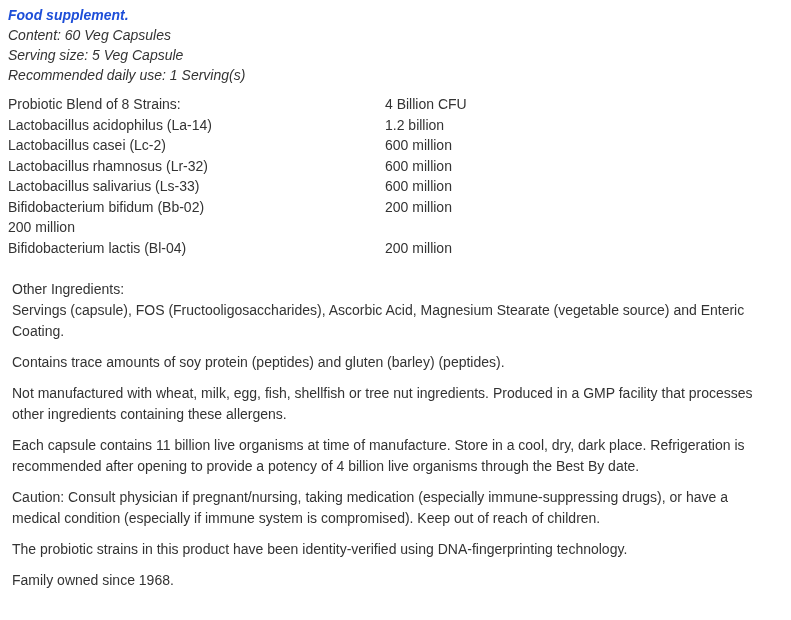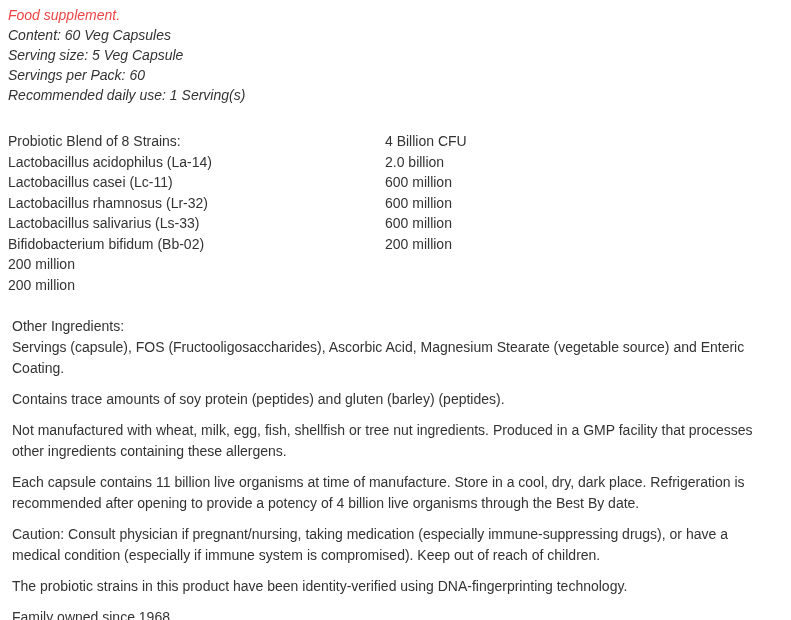--- a/index.html
+++ b/index.html
@@ -19,26 +19,26 @@
   .page {
     padding: 5px 8px 0 8px;
     width: 775px;
   }
   
   .hdr {
     font-style: italic;
     line-height: 20px;
   }
   .hdr .title {
-    font-weight: normal;
-    color: #ef4444;
+    font-weight: bold;
+    color: #1d4ed8;
   }
   
   .facts {
-    margin-top: 26px;
+    margin-top: 9px;
     margin-bottom: 21px;
   }
   .facts .row {
     display: grid;
     grid-template-columns: 377px 1fr;
     line-height: 20.5px;
   }
   .facts .lbl { white-space: nowrap; }
   .facts .amt { white-space: nowrap; }
   
@@ -50,53 +50,53 @@
 </style>
 </head>
 <body>
 
 <div class="page">
 
   <div class="hdr">
     <div class="title">Food supplement.</div>
     <div>Content: 60 Veg Capsules</div>
     <div>Serving size: 5 Veg Capsule</div>
-    <div>Servings per Pack: 60</div>
     <div>Recommended daily use: 1 Serving(s)</div>
   </div>
 
   <div class="facts">
     <div class="row">
       <span class="lbl">Probiotic Blend of 8 Strains:</span>
       <span class="amt">4 Billion CFU</span>
     </div>
     <div class="row">
       <span class="lbl">Lactobacillus acidophilus (La-14)</span>
-      <span class="amt">2.0 billion</span>
+      <span class="amt">1.2 billion</span>
     </div>
     <div class="row">
-      <span class="lbl">Lactobacillus casei (Lc-11)</span>
+      <span class="lbl">Lactobacillus casei (Lc-2)</span>
       <span class="amt">600 million</span>
     </div>
     <div class="row">
       <span class="lbl">Lactobacillus rhamnosus (Lr-32)</span>
       <span class="amt">600 million</span>
     </div>
     <div class="row">
       <span class="lbl">Lactobacillus salivarius (Ls-33)</span>
       <span class="amt">600 million</span>
     </div>
     <div class="row">
       <span class="lbl">Bifidobacterium bifidum (Bb-02)</span>
       <span class="amt">200 million</span>
     </div>
     <div class="row">
       <span class="amt">200 million</span>
     </div>
     <div class="row">
+      <span class="lbl">Bifidobacterium lactis (Bl-04)</span>
       <span class="amt">200 million</span>
     </div>
   </div>
 
   <p class="para">
     <span class="block">Other Ingredients:</span>
     <span class="block">Servings (capsule), FOS (Fructooligosaccharides), Ascorbic Acid, Magnesium Stearate (vegetable source) and Enteric Coating.</span>
   </p>
 
   <p class="para">Contains trace amounts of soy protein (peptides) and gluten (barley) (peptides).</p>

